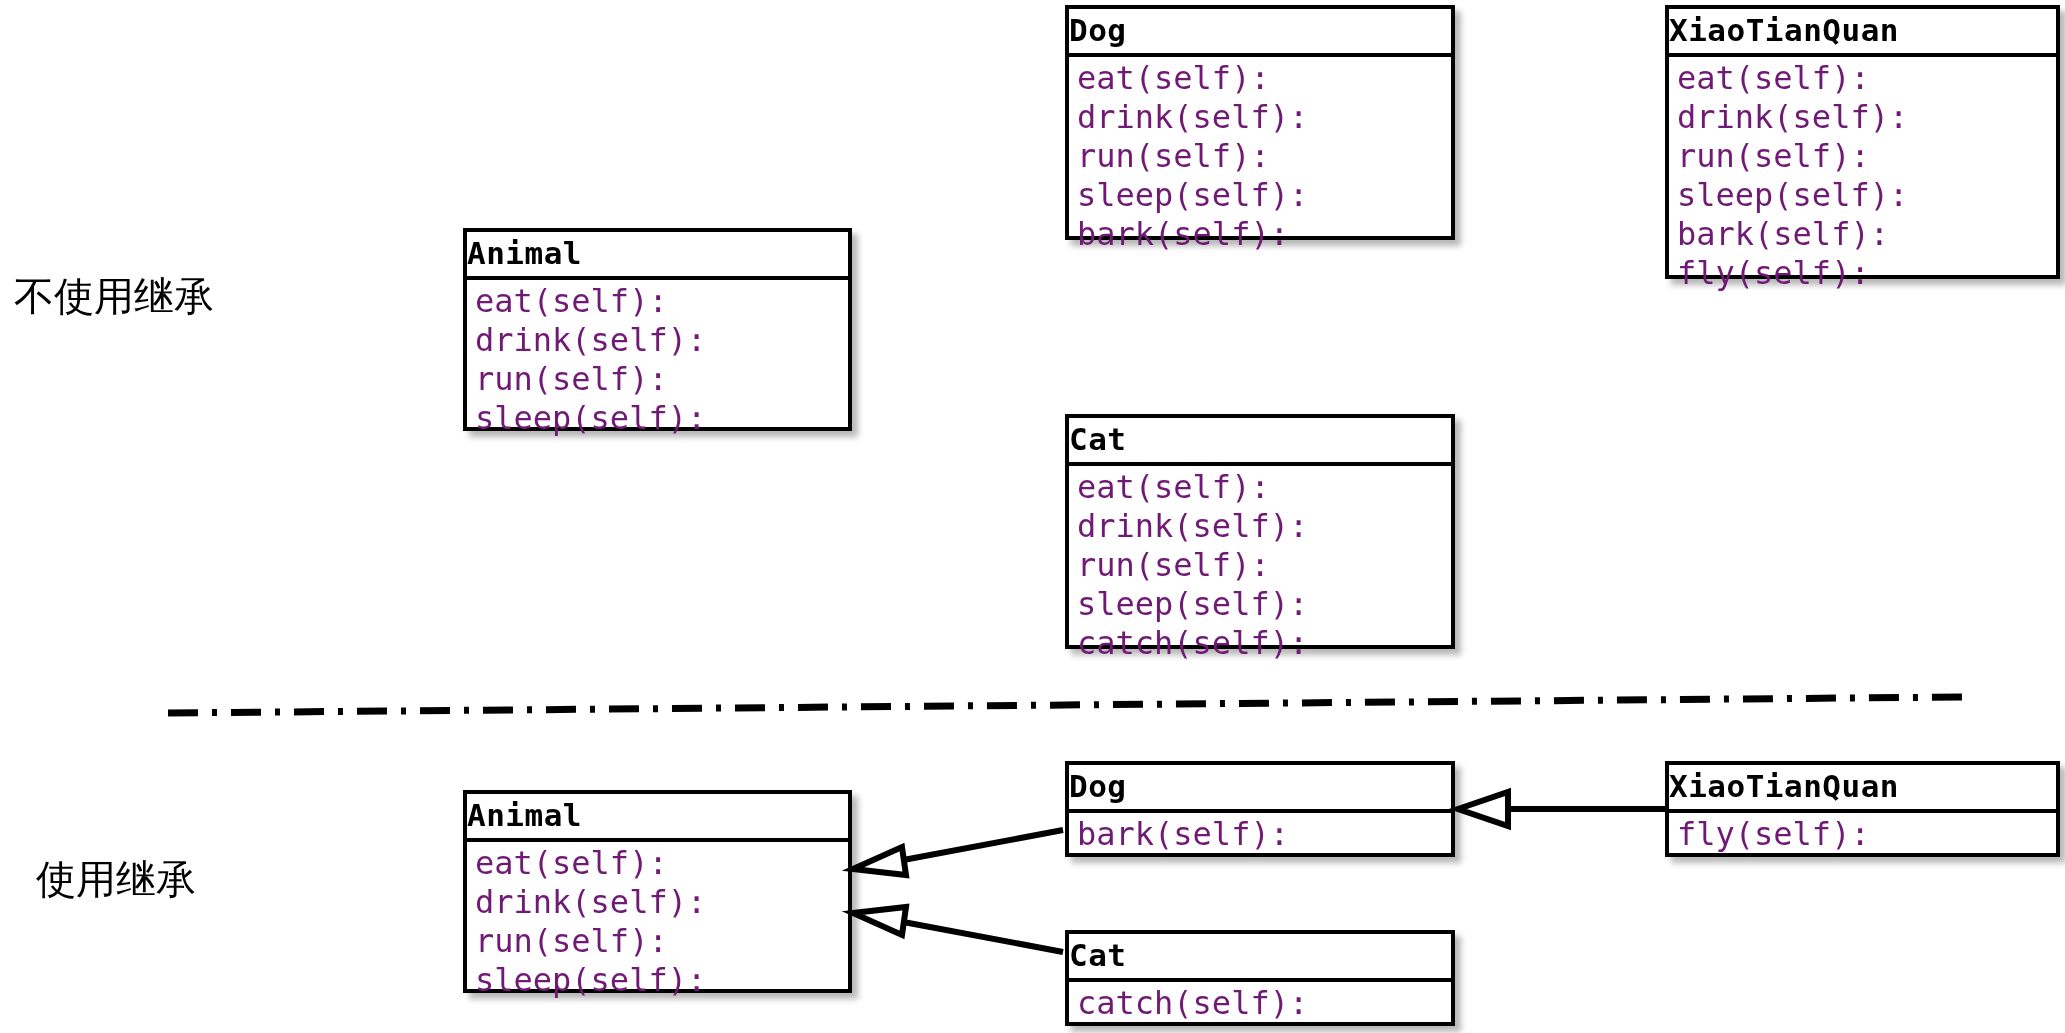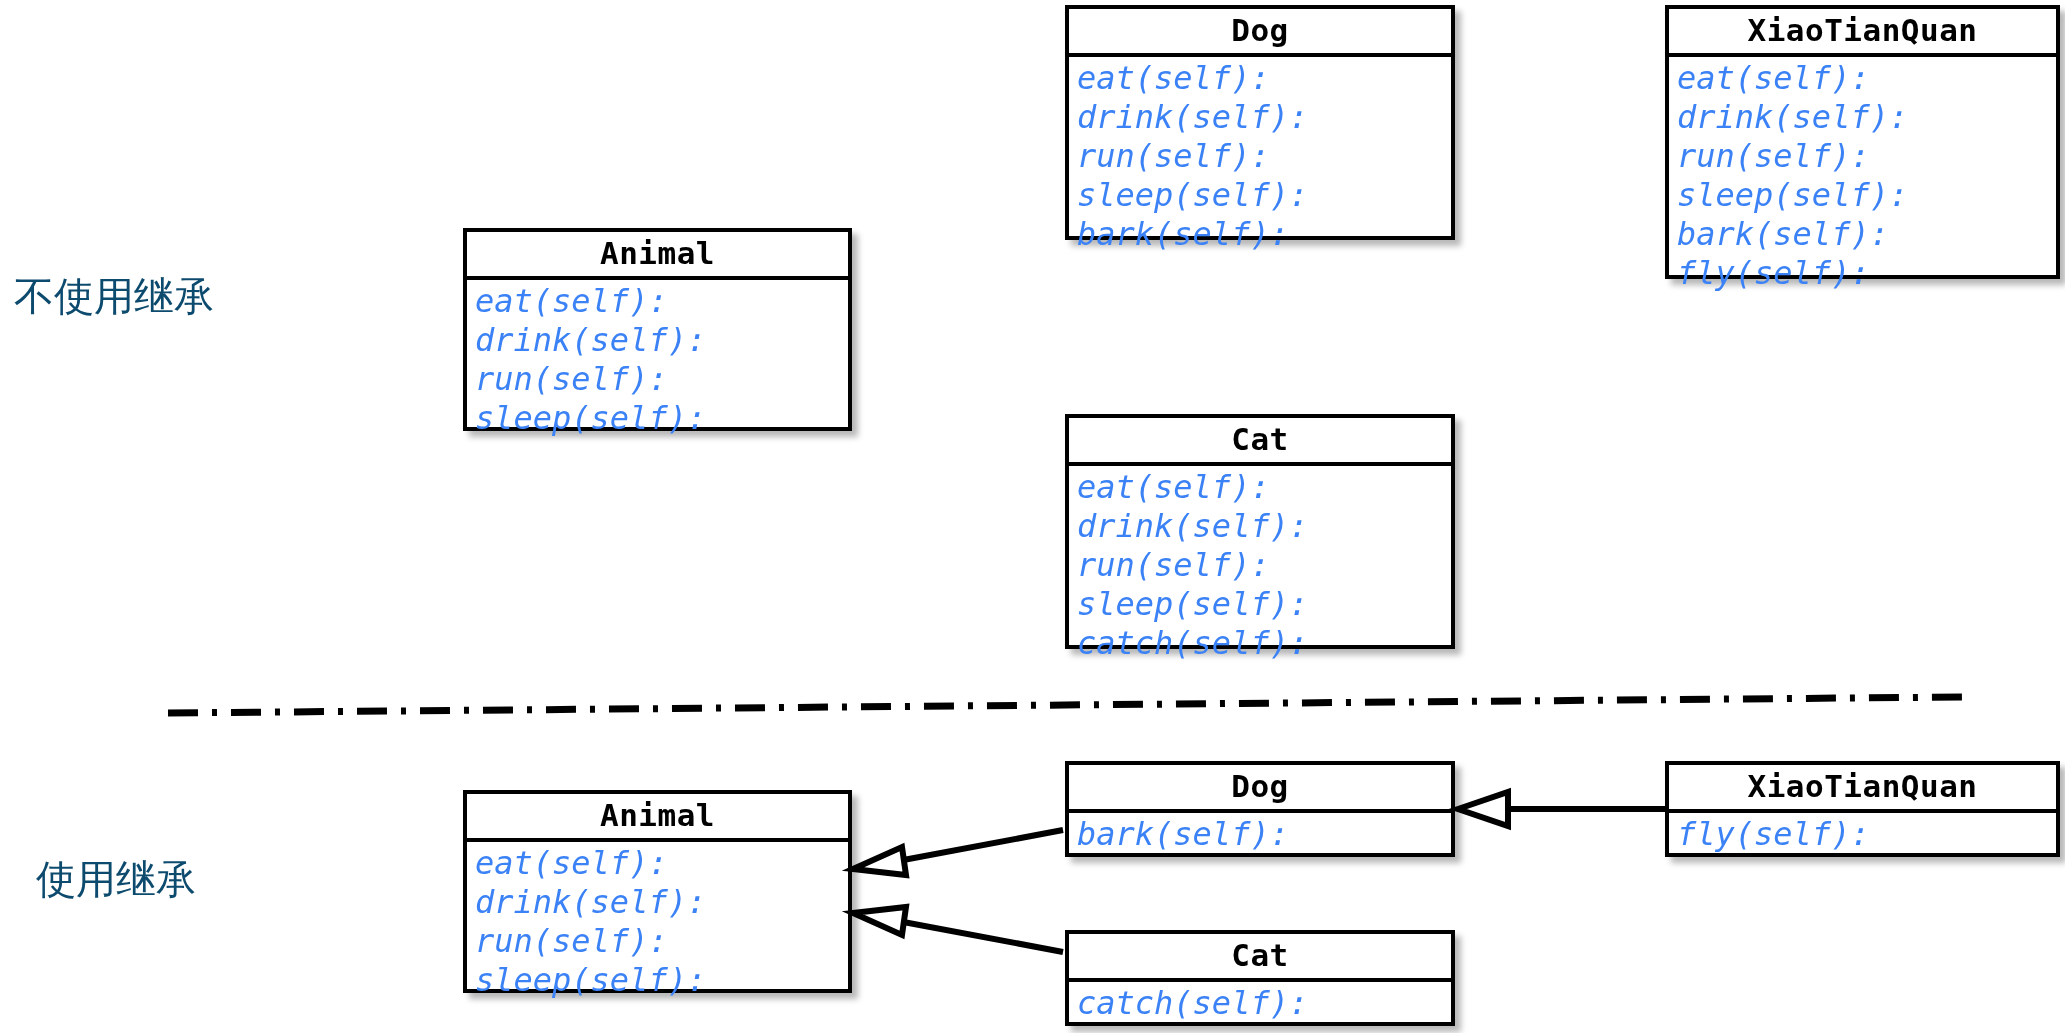--- a/index.html
+++ b/index.html
@@ -27,50 +27,48 @@
   .uml-box {
     position: absolute;
     box-sizing: border-box;
     background: #ffffff;
     border: 4px solid #000000;
     box-shadow: 6px 6px 6px rgba(0,0,0,0.28);
     z-index: 5;
   }
   .uml-title {
     box-sizing: border-box;
-    text-align: center;
     font-weight: bold;
     font-size: 31px;
     line-height: 40px;
     padding: 1px 0 3px 0;
     border-bottom: 4px solid #000000;
     letter-spacing: 0.5px;
     color: #000;
     white-space: nowrap;
     overflow: hidden;
   }
   .uml-members {
     box-sizing: border-box;
     padding: 2px 0 2px 8px;
   }
   .uml-member {
     font-size: 32px;
     line-height: 39px;
     white-space: nowrap;
-    color: #3b82f6;
-    font-style: italic;
+    color: #701a75;
   }
 
   
   .section-label {
     position: absolute;
     font-family: "DejaVu Sans", "Liberation Sans", sans-serif;
     font-size: 40px;
     line-height: 48px;
-    color: #0c4a6e;
+    color: #000000;
     white-space: nowrap;
     z-index: 4;
   }
 
   
   #overlay {
     position: absolute;
     left: 0;
     top: 0;
     width: 2065px;

